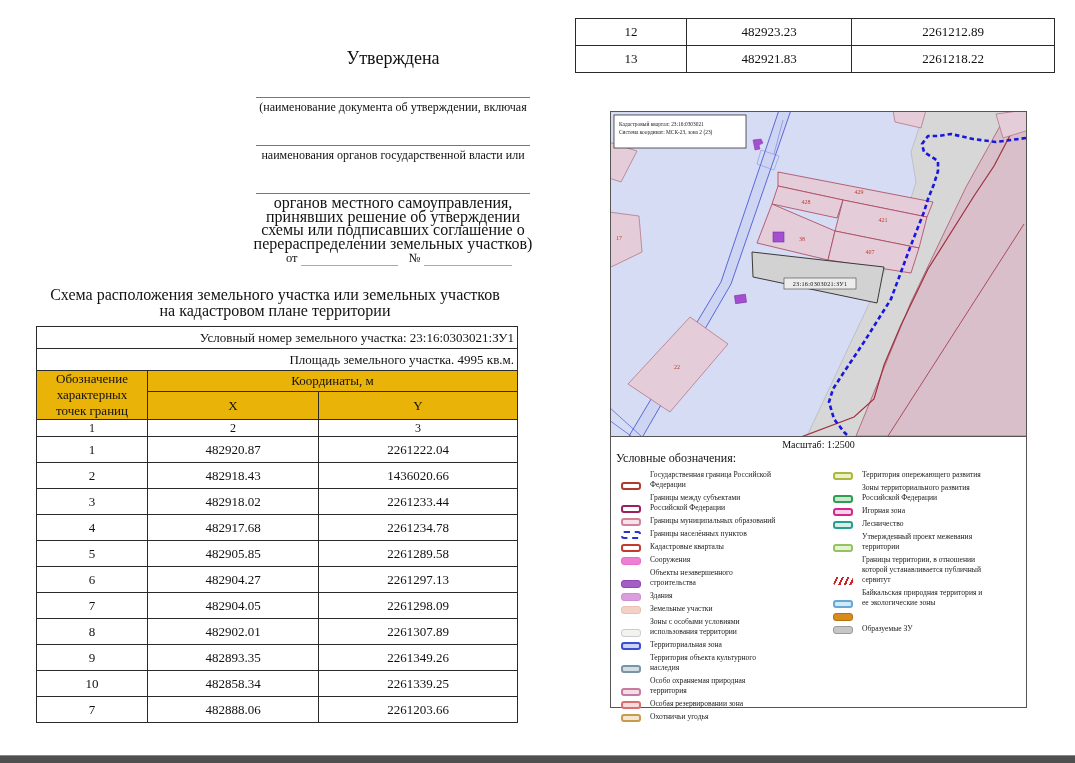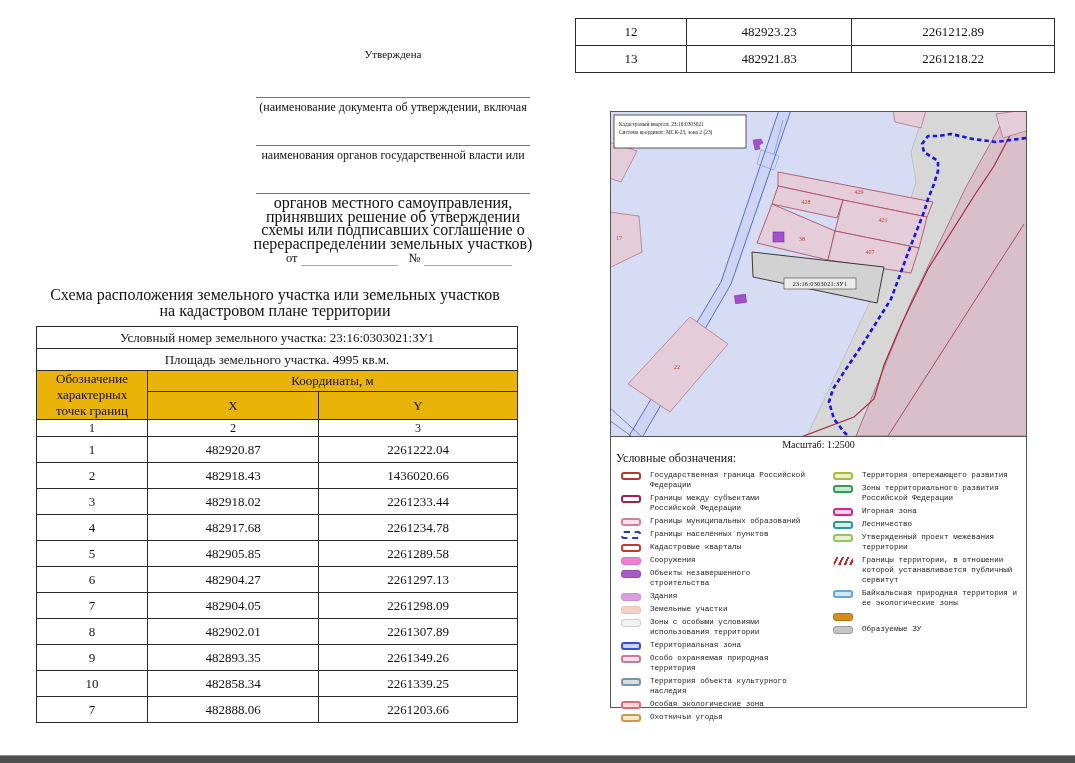--- a/index.html
+++ b/index.html
@@ -9,55 +9,55 @@
 
   
   #top-table{left:575px;top:18px;border-collapse:collapse;table-layout:fixed;width:476px;font-size:13px;}
   #top-table td{border:1px solid #2a2a2a;height:26px;text-align:center;padding:0;}
   #top-table td:nth-child(1){width:110px;}
   #top-table td:nth-child(2){width:164px;}
   #top-table td:nth-child(3){width:202px;}
 
   
   #approval{left:256px;top:0;width:274px;font-size:12.5px;text-align:center;}
-  #approved-title{position:absolute;top:48px;width:100%;font-size:11px;}
+  #approved-title{position:absolute;top:48px;width:100%;font-size:18px;}
   .sig-rule{position:absolute;left:0;width:100%;border-top:1px solid #777;height:0;}
   .sig-caption{position:absolute;left:-8px;width:290px;font-size:12px;}
   #rule1{top:97px;} #cap1{top:100px;}
   #rule2{top:145px;} #cap2{top:148px;}
   #rule3{top:193px;} #para3{top:196px;line-height:13.5px;font-size:16px;left:-8px;width:290px;position:absolute;}
   #from-line{position:absolute;top:251px;left:30px;width:260px;text-align:left;font-size:12.5px;}
   .blank{display:inline-block;border-bottom:1px solid #aaa;height:12px;vertical-align:bottom;}
   #blank-date{width:97px;margin-right:8px;}
   #blank-num{width:88px;}
 
   
   #doc-title{left:30px;top:287px;width:490px;text-align:center;font-size:16px;line-height:15.5px;}
 
   
   #main-table{left:36px;top:326px;border-collapse:collapse;table-layout:fixed;width:481px;font-size:13px;}
   #main-table td,#main-table th{border:1px solid #2a2a2a;padding:0 3px;font-weight:normal;}
   #main-table .c1{width:111px;} #main-table .c2{width:171px;} #main-table .c3{width:199px;}
-  #main-table .full{text-align:center;height:21px;}
+  #main-table .full{text-align:right;height:21px;}
   #main-table .hdr{background:#eab308;text-align:center;margin-left:48px;}
   #main-table .idx td{height:16px;text-align:center;font-size:12px;}
   #main-table tbody.data td{height:25px;text-align:center;}
 
   
   #map-box{left:610px;top:111px;width:415px;height:324px;border:1px solid #555;background:#d5dcf3;}
   #map-svg{display:block;}
 
   
   #legend-box{left:610px;top:436px;width:415px;height:270px;border:1px solid #555;background:#fff;}
   #scale-text{text-align:center;font-size:10px;padding-top:2px;}
   #legend-title{font-size:12px;padding-left:5px;margin-top:1px;margin-bottom:4px;}
   #legend-cols{display:flex;flex-direction:row;padding-left:10px;}
   #legend-col-left{width:212px;}
   #legend-col-right{width:193px;}
-  .lg-item{display:flex;align-items:flex-start;margin-bottom:3px;font-family:Liberation Mono, monospace;}
+  .lg-item{display:flex;align-items:flex-end;margin-bottom:3px;}
   .swatch{display:inline-block;width:20px;height:8px;border-radius:3px;flex-shrink:0;margin-right:9px;margin-top:2px;box-sizing:border-box;}
   .lg-label{font-size:7.6px;line-height:1.32;color:#222;}
 
   
   #bottom-bar{left:0;top:755px;width:1075px;height:8px;background:#4f4f4f;border-top:1px solid #8a8a8a;}
 </style>
 </head>
 <body>
 
 <table id="top-table" class="abs">
@@ -309,37 +309,37 @@
             <div>использования территории</div>
           </div>
         </div>
         <div class="lg-item">
           <span class="swatch" style="border: 2px solid rgb(58, 78, 213); background: rgb(204, 212, 242);"></span>
           <div class="lg-label">
             <div>Территориальная зона</div>
           </div>
         </div>
         <div class="lg-item">
+          <span class="swatch" style="border: 2px solid rgb(120, 149, 165); background: rgb(211, 222, 227);"></span>
+          <div class="lg-label">
+            <div>Территория объекта культурного</div>
+            <div>наследия</div>
+          </div>
+        </div>
+        <div class="lg-item">
           <span class="swatch" style="border: 2px solid rgb(199, 123, 157); background: rgb(242, 221, 232);"></span>
           <div class="lg-label">
             <div>Особо охраняемая природная</div>
             <div>территория</div>
           </div>
         </div>
         <div class="lg-item">
-          <span class="swatch" style="border: 2px solid rgb(120, 149, 165); background: rgb(211, 222, 227);"></span>
-          <div class="lg-label">
-            <div>Территория объекта культурного</div>
-            <div>наследия</div>
-          </div>
-        </div>
-        <div class="lg-item">
           <span class="swatch" style="border: 2px solid rgb(217, 111, 111); background: rgb(247, 218, 218);"></span>
           <div class="lg-label">
-            <div>Особая экологические зона</div>
+            <div>Особая резервировании зона</div>
           </div>
         </div>
         <div class="lg-item">
           <span class="swatch" style="border: 2px solid rgb(199, 154, 78); background: rgb(244, 231, 205);"></span>
           <div class="lg-label">
             <div>Охотничьи угодья</div>
           </div>
         </div>
       </div>
     <div id="legend-col-right">

